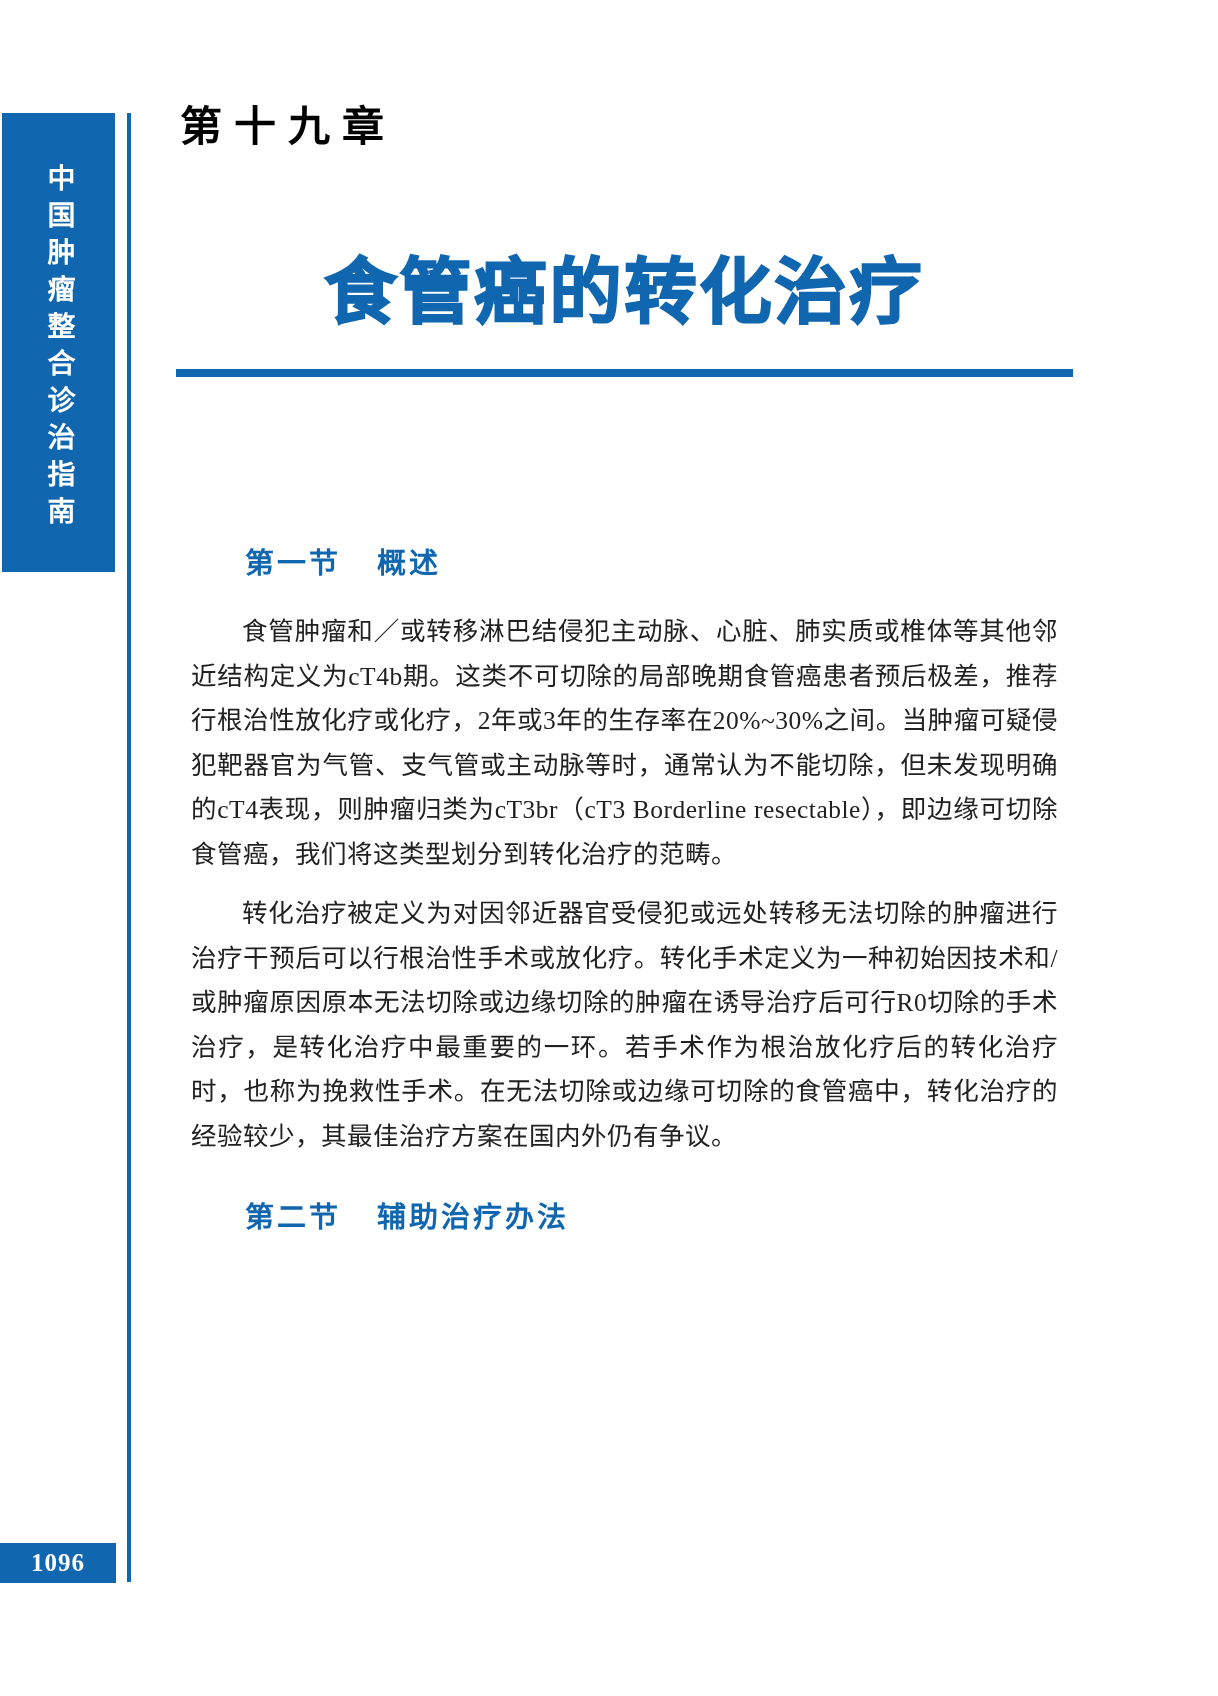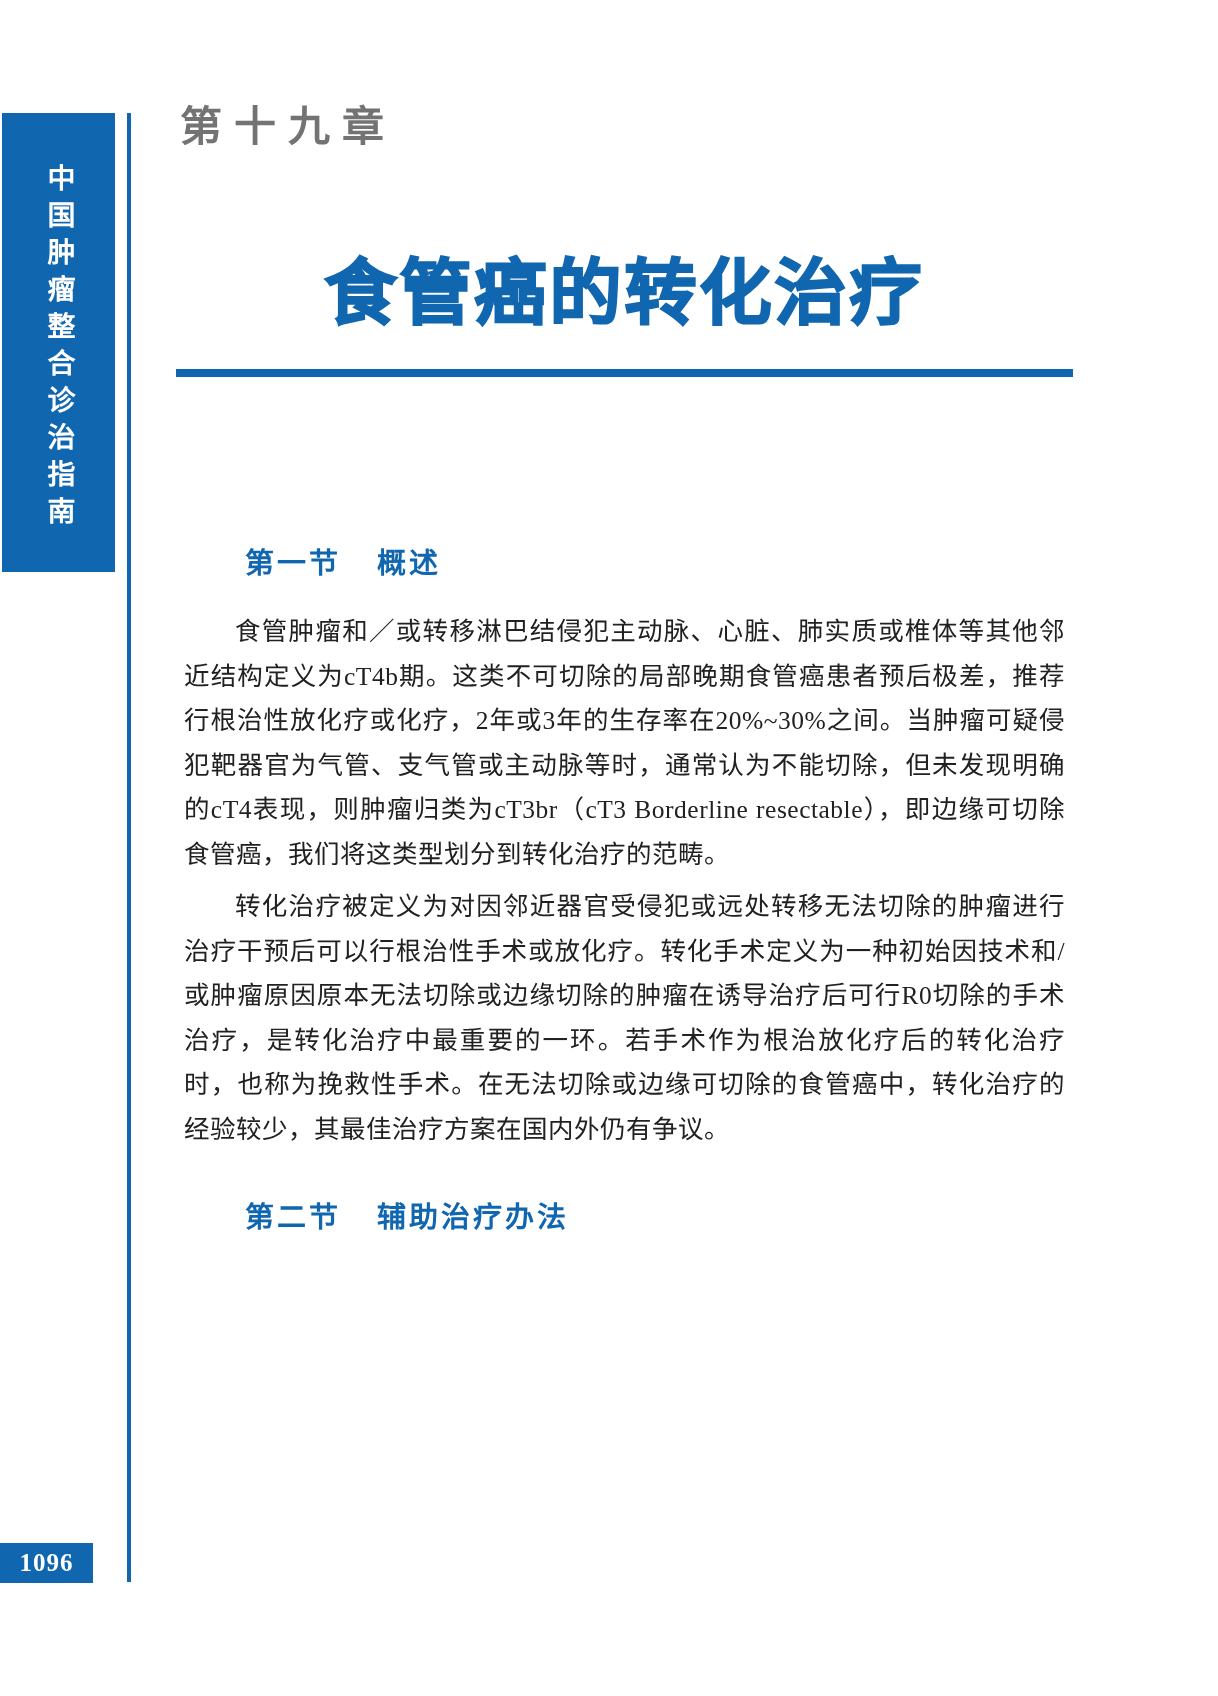--- a/index.html
+++ b/index.html
@@ -46,55 +46,55 @@
     width: 4px;
     height: 1469px;
     background: #1166b0;
   }
 
   
   .page-badge {
     position: absolute;
     left: 0;
     top: 1543px;
-    width: 93px;
+    width: 116px;
     height: 40px;
     background: #1166b0;
     display: flex;
     align-items: center;
     justify-content: center;
   }
   .page-badge span {
     color: #ffffff;
     font-family: "Liberation Serif", "DejaVu Serif", serif;
     font-weight: bold;
     font-size: 25px;
     letter-spacing: 1px;
   }
 
   
   .chapter-label {
     position: absolute;
     left: 180px;
     top: 102px;
-    color: #737373;
+    color: #000000;
     font-family: "Liberation Sans", "DejaVu Sans", sans-serif;
     font-weight: 900;
     font-size: 42px;
     letter-spacing: 12px;
     line-height: 1.2;
   }
   .chapter-title {
     position: absolute;
     left: 176px;
     top: 202px;
     width: 897px;
     text-align: center;
     color: #1166b0;
-    font-family: Liberation Sans, sans-serif;
+    font-family: Liberation Serif, serif;
     font-weight: 900;
     font-size: 72px;
     letter-spacing: 3px;
     line-height: 1.2;
     -webkit-text-stroke: 2px #1166b0;
   }
   .title-rule {
     position: absolute;
     left: 176px;
     top: 369px;
@@ -118,21 +118,21 @@
     font-family: "Liberation Serif", "DejaVu Serif", serif;
     font-weight: bold;
     font-size: 29px;
     line-height: 34px;
     letter-spacing: 3px;
   }
   .section-two .section-heading { margin-bottom: 46px; }
   .section-heading .sec-title { margin-left: 36px; }
 
   .section p {
-    margin: 8px;
+    margin: 15px;
     color: #212121;
     font-size: 25.5px;
     line-height: 44.5px;
     text-align: justify;
     text-indent: 2em;
     letter-spacing: 0.5px;
   }
 </style>
 </head>
 <body>

